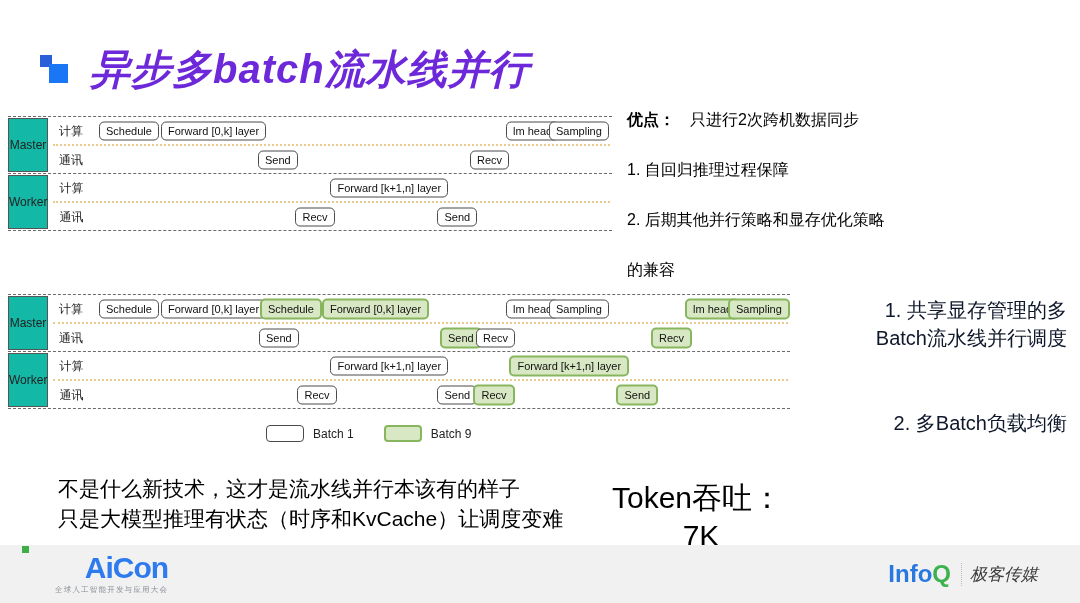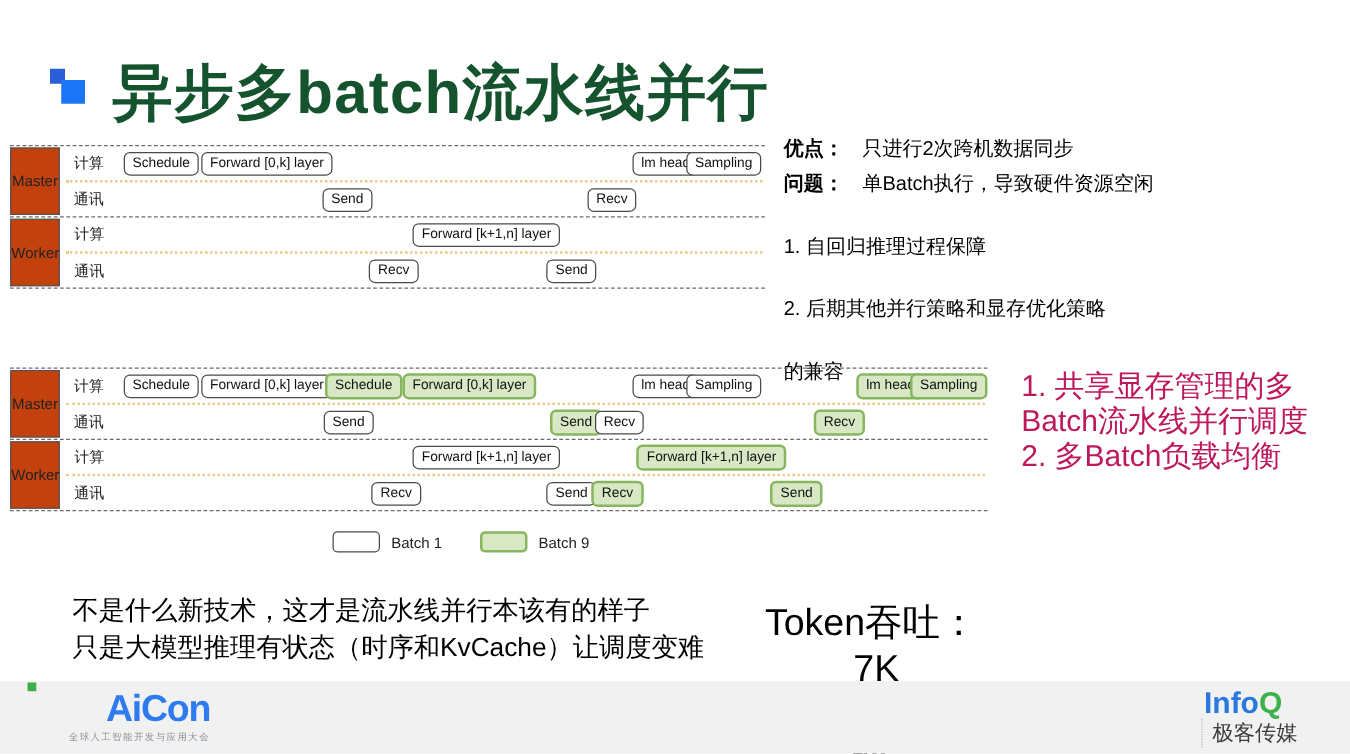--- a/index.html
+++ b/index.html
@@ -6,72 +6,72 @@
   html,body { width:1080px; height:603px; }
   body {
     font-family:"Liberation Sans","DejaVu Sans",sans-serif;
     background:#fff; color:#111; position:relative; overflow:hidden;
   }
   
   .hdr { position:absolute; left:40px; top:42px; display:flex; align-items:flex-start; }
   .hdr-icon { width:36px; height:36px; position:relative; margin-right:14px; margin-top:6px; }
   .hdr-icon .sq1 { position:absolute; left:0; top:7px; width:12px; height:12px; background:#2b5fd9; }
   .hdr-icon .sq2 { position:absolute; left:9px; top:16px; width:19px; height:19px; background:#1b76f5; }
-  .hdr-title { font-size:48px; font-weight:bold; letter-spacing:1px; color:#14532d; }
+  .hdr-title { font-size:40px; font-weight:bold; letter-spacing:1px; color:#6d28d9;font-style:italic; }
   
   .pipeline { position:absolute; border-top:1px dashed #6b6b6b; }
   #diagram1 { left:8px; top:116px; width:604px; }
   #diagram2 { left:8px; top:294px; width:782px; }
   .node { display:flex; border-bottom:1px dashed #6b6b6b; height:57px; }
   .node-label { flex:0 0 40px; display:flex; align-items:center; justify-content:center; }
-  .node-label { border:1px solid #555; margin:1px 3px 1px 0; font-size:12px; color:#222; background:#c2410c; }
+  .node-label { border:1px solid #555; margin:1px 3px 1px 0; font-size:12px; color:#222; background:#14b8a6; }
   .lanes { flex:1; position:relative; }
   .lane { position:relative; height:27px; }
   .lane-label { position:absolute; left:8px; top:50%; transform:translateY(-50%); font-size:12px; color:#222; }
   .dotline { height:0; border-top:2px dotted #ecc98d; margin:0 2px; }
   .task {
     position:absolute; top:50%; transform:translateY(-50%);
     white-space:nowrap; font-size:11px; line-height:1;
     padding:3px 6px; border-radius:5px; color:#111;
   }
   .task.b1 { background:#fff; border:1.5px solid #4a4a4a; }
   .task.b2 { background:#d9e8c4; border:2px solid #87b65f; }
   
   .notes-top { position:absolute; left:627px; top:106px; width:452px; font-size:16px; line-height:28px; color:#000; }
   .note-line { display:flex; }
   .note-label { font-weight:bold; flex:0 0 63px; }
   .note-body div { white-space:nowrap;margin-top:22px; }
   
-  .notes-side { position:absolute; left:817px; top:296px; width:250px; font-size:24px; line-height:28px; color:#be185d; }
+  .notes-side { position:absolute; left:817px; top:296px; width:250px; font-size:20px; line-height:28px; color:#0f172a;text-align:right; }
   .notes-side .item { white-space:pre-line; }
-  .notes-side .item + .item { }
+  .notes-side .item + .item { margin-top:57px; }
   
   .legend { position:absolute; left:266px; top:425px; display:flex; gap:30px; align-items:center; }
   .legend-item { display:flex; align-items:center; gap:9px; font-size:12px; color:#222; }
   .swatch { width:38px; height:17px; border-radius:4px; }
   .swatch.b1 { background:#fff; border:1.5px solid #4a4a4a; }
   .swatch.b2 { background:#d9e8c4; border:2px solid #87b65f; }
   
   .bottom-note { position:absolute; left:22px; top:474px; font-size:21px; line-height:30px; color:#000;margin-left:36px; }
   
   .throughput { position:absolute; left:612px; top:478px; display:flex; align-items:center; font-size:30px; color:#000;flex-direction:column; }
   .throughput .val { margin-left:8px; }
   .arrow-svg { margin:0 14px 0 20px; display:block; }
   
   .footer { position:absolute; left:0; bottom:0; width:1080px; height:58px; background:#f1f1f2;
             display:flex; align-items:center; justify-content:space-between; padding:0 42px 0 55px; }
   .aicon { text-align:right; }
   .aicon-word { font-size:30px; font-weight:800; color:#2e7bf0; letter-spacing:-1px; position:relative; line-height:1; }
   .aicon-dot { position:absolute; left:22px; top:1px; width:7px; height:7px; background:#3fae49; }
   .aicon-tag { font-size:7.5px; color:#8a9199; letter-spacing:1.2px; margin-top:2px; }
-  .infoq { display:flex; align-items:center;flex-direction:column; }
+  .infoq { display:flex; align-items:center; }
   .infoq-word { font-size:24px; font-weight:bold; line-height:1; }
   .infoq-info { color:#2878e0; }
   .infoq-q { color:#3cb24e; }
-  .infoq-media { font-size:17px; color:#3c3c3c; margin-left:10px; padding-left:8px; border-left:1px dotted #bbb; }
+  .infoq-media { font-size:17px; color:#3c3c3c; margin-left:10px; padding-left:8px; border-left:1px dotted #bbb;font-style:italic; }
 </style>
 </head>
 <body>
 
 <div class="hdr">
   <div class="hdr-icon">
     <div class="sq1"></div>
       <div class="sq2"></div>
   </div>
   <div class="hdr-title">异步多batch流水线并行</div>
@@ -110,24 +110,20 @@
           <span class="task b1" style="left: 386px;">Send</span>
         </div>
       </div>
     </div>
   </div>
 
 <div class="notes-top">
   <div class="note-line">
     <span class="note-label">优点：</span>
     <span>只进行2次跨机数据同步</span>
-  </div>
-  <div class="note-line">
-    <span class="note-label">问题：</span>
-    <span>单Batch执行，导致硬件资源空闲</span>
   </div>
   <div class="note-line">
     <span class="note-body">
       <div>1. 自回归推理过程保障</div>
       <div>2. 后期其他并行策略和显存优化策略</div>
       <div>的兼容</div>
     </span>
   </div>
 </div>
 

